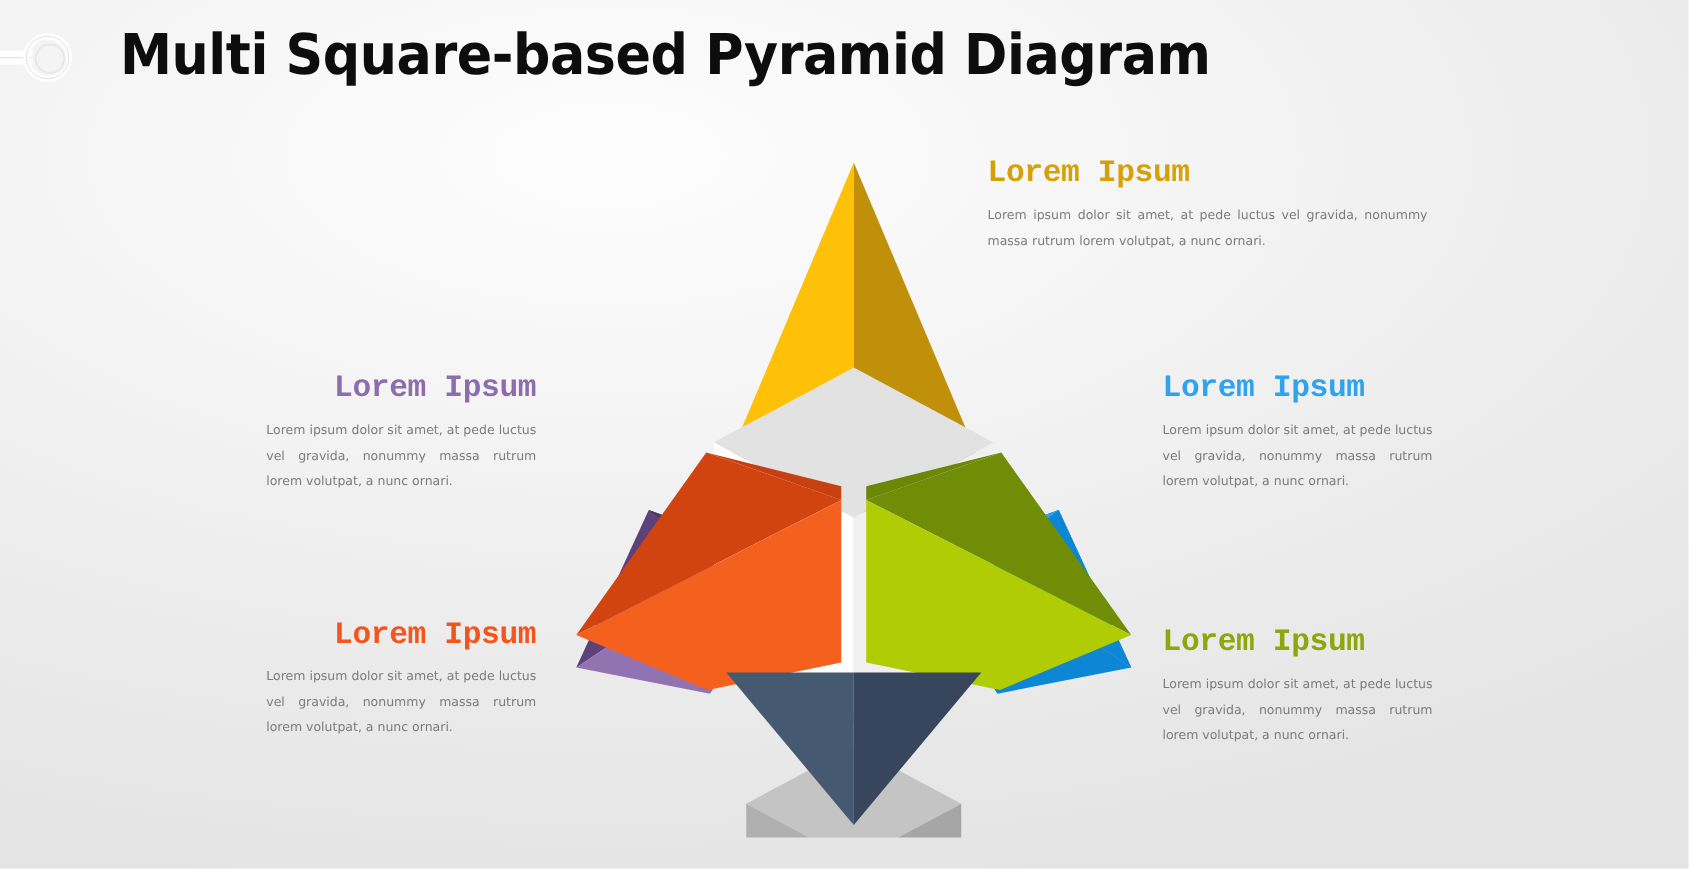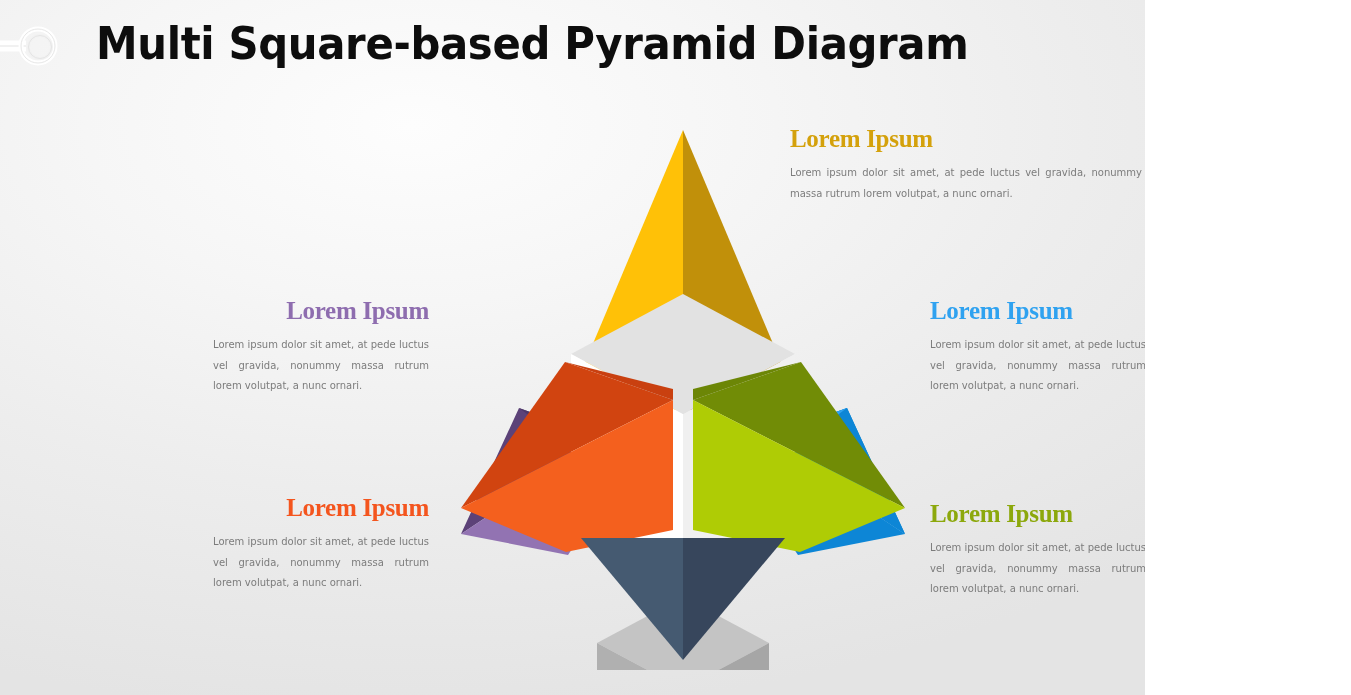--- a/index.html
+++ b/index.html
@@ -7,26 +7,25 @@
     padding: 0;
   }
   body {
     width: 1351px;
     height: 695px;
     overflow: hidden;
     font-family: "DejaVu Sans", "Liberation Sans", sans-serif;
   }
   #slide {
     position: relative;
-    width: 1129px;
+    width: 1351px;
     height: 695px;
     background:
       radial-gradient(ellipse 95% 85% at 36% 18%, #fdfdfd 0%, #f6f6f6 30%, #ededed 62%, #e4e4e4 100%);
     overflow: hidden;
-    padding-left: 16px;
   }
 
   
   #header-bar {
     position: absolute;
     top: 0; left: 0;
     width: 1351px;
     height: 92px;
   }
   #magnifier-icon {
@@ -51,21 +50,21 @@
     line-height: 64px;
   }
 
   
   .text-block {
     position: absolute;
     width: 216px;
   }
   .text-block.right { width: 216px; }
   .tb-title {
-    font-family: Liberation Serif, serif;
+    font-family: Liberation Mono, monospace;
     font-size: 25px;
     font-weight: bold;
     line-height: 30px;
     margin: 0 0 9px 0;
     letter-spacing: -0.3px;
     white-space: nowrap;
   }
   .tb-body {
     font-family: "DejaVu Sans", "Liberation Sans", sans-serif;
     font-size: 10px;

